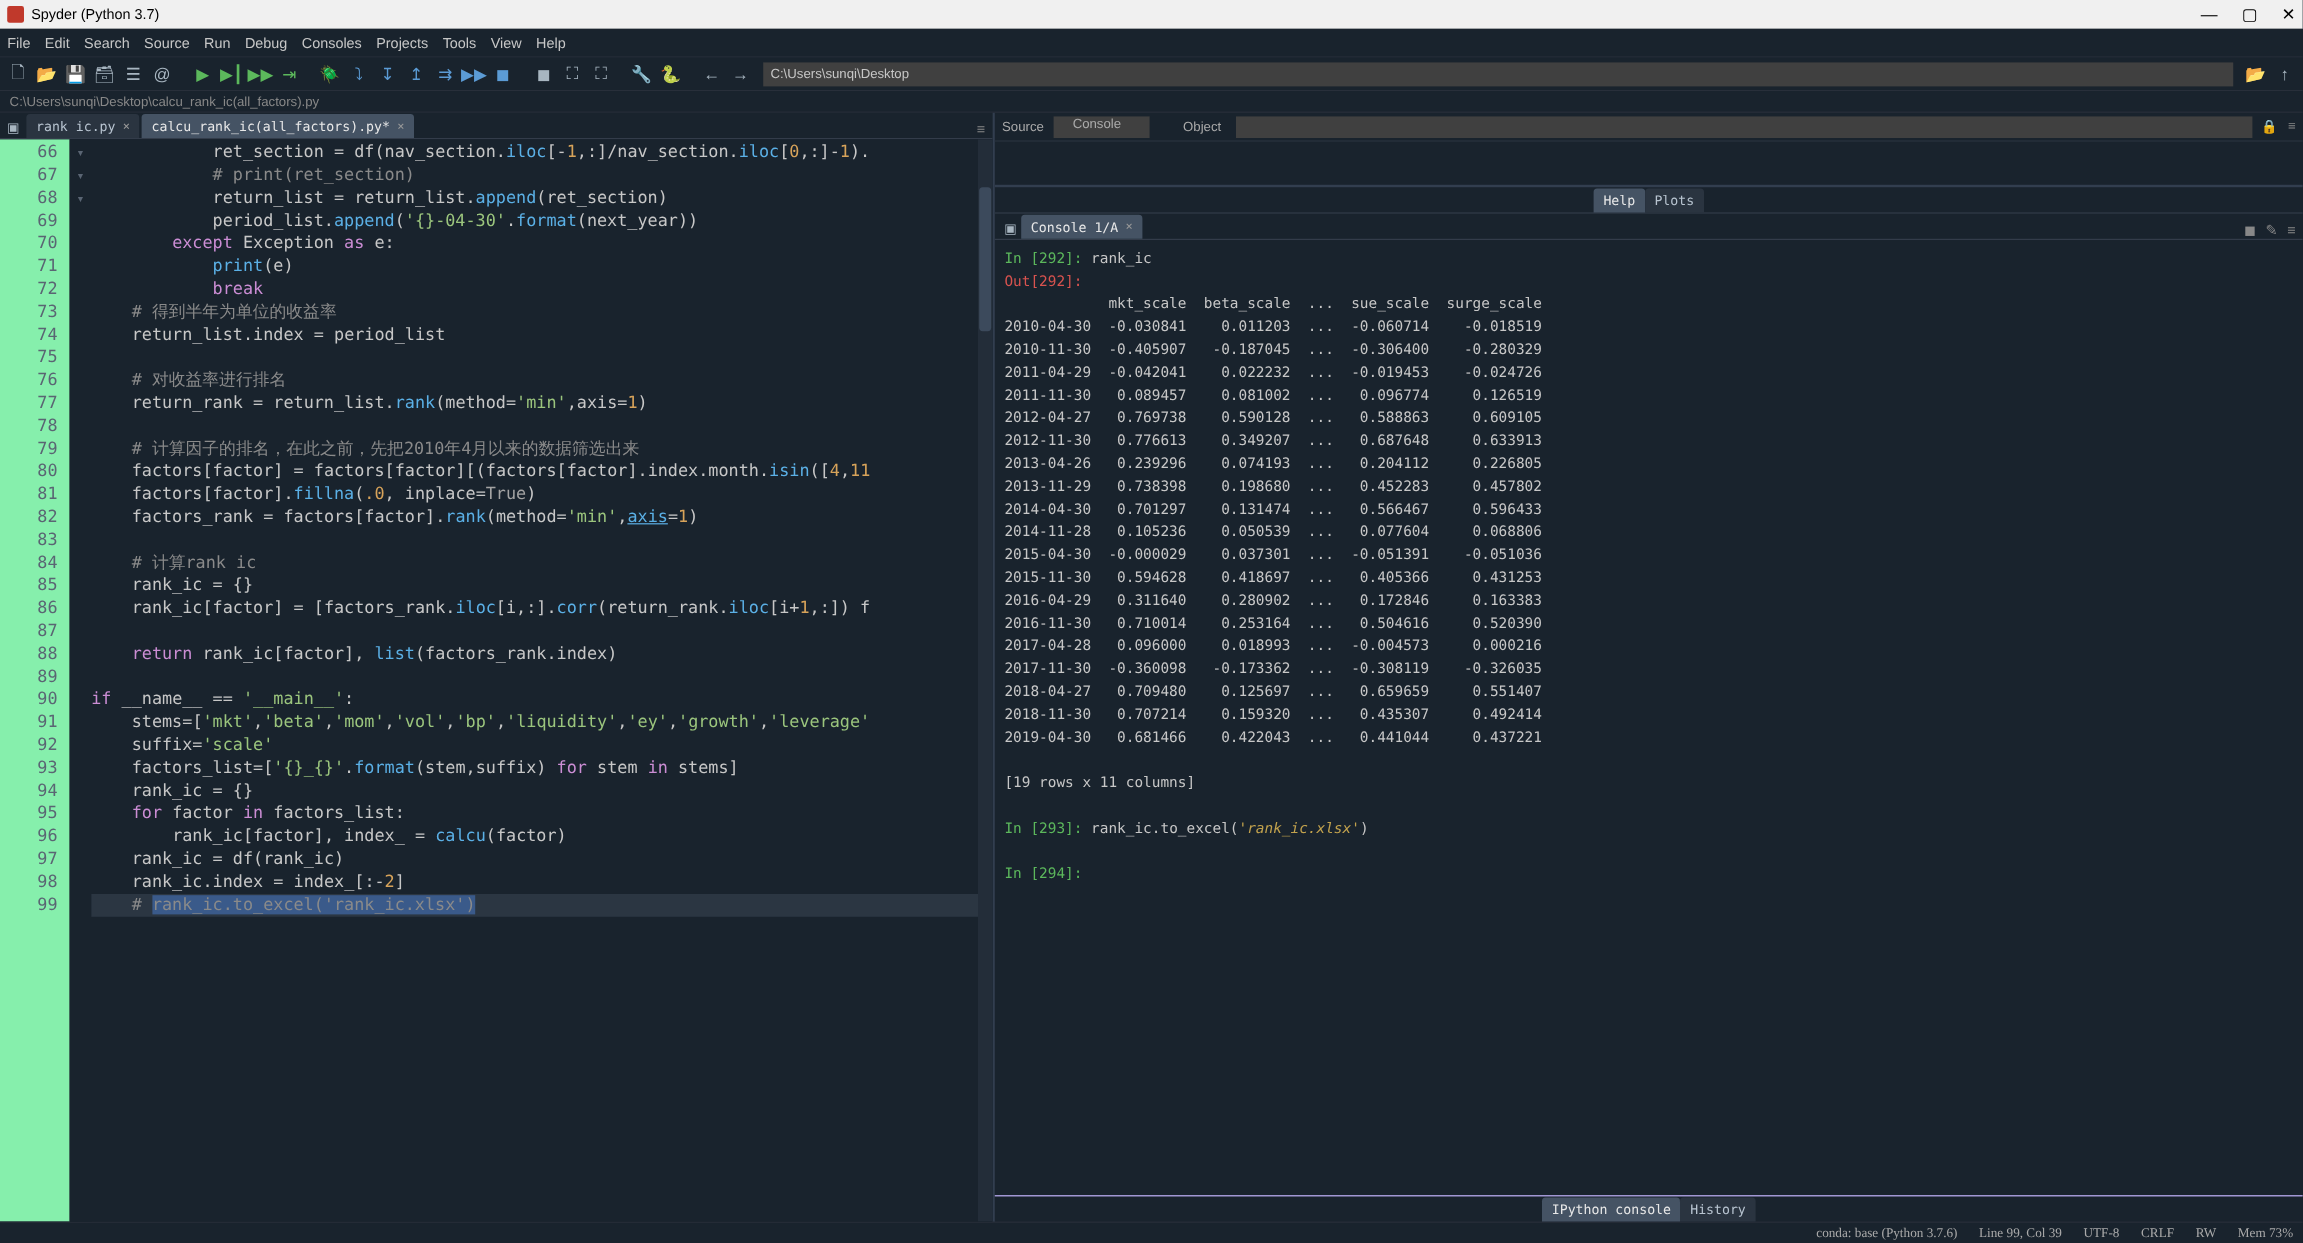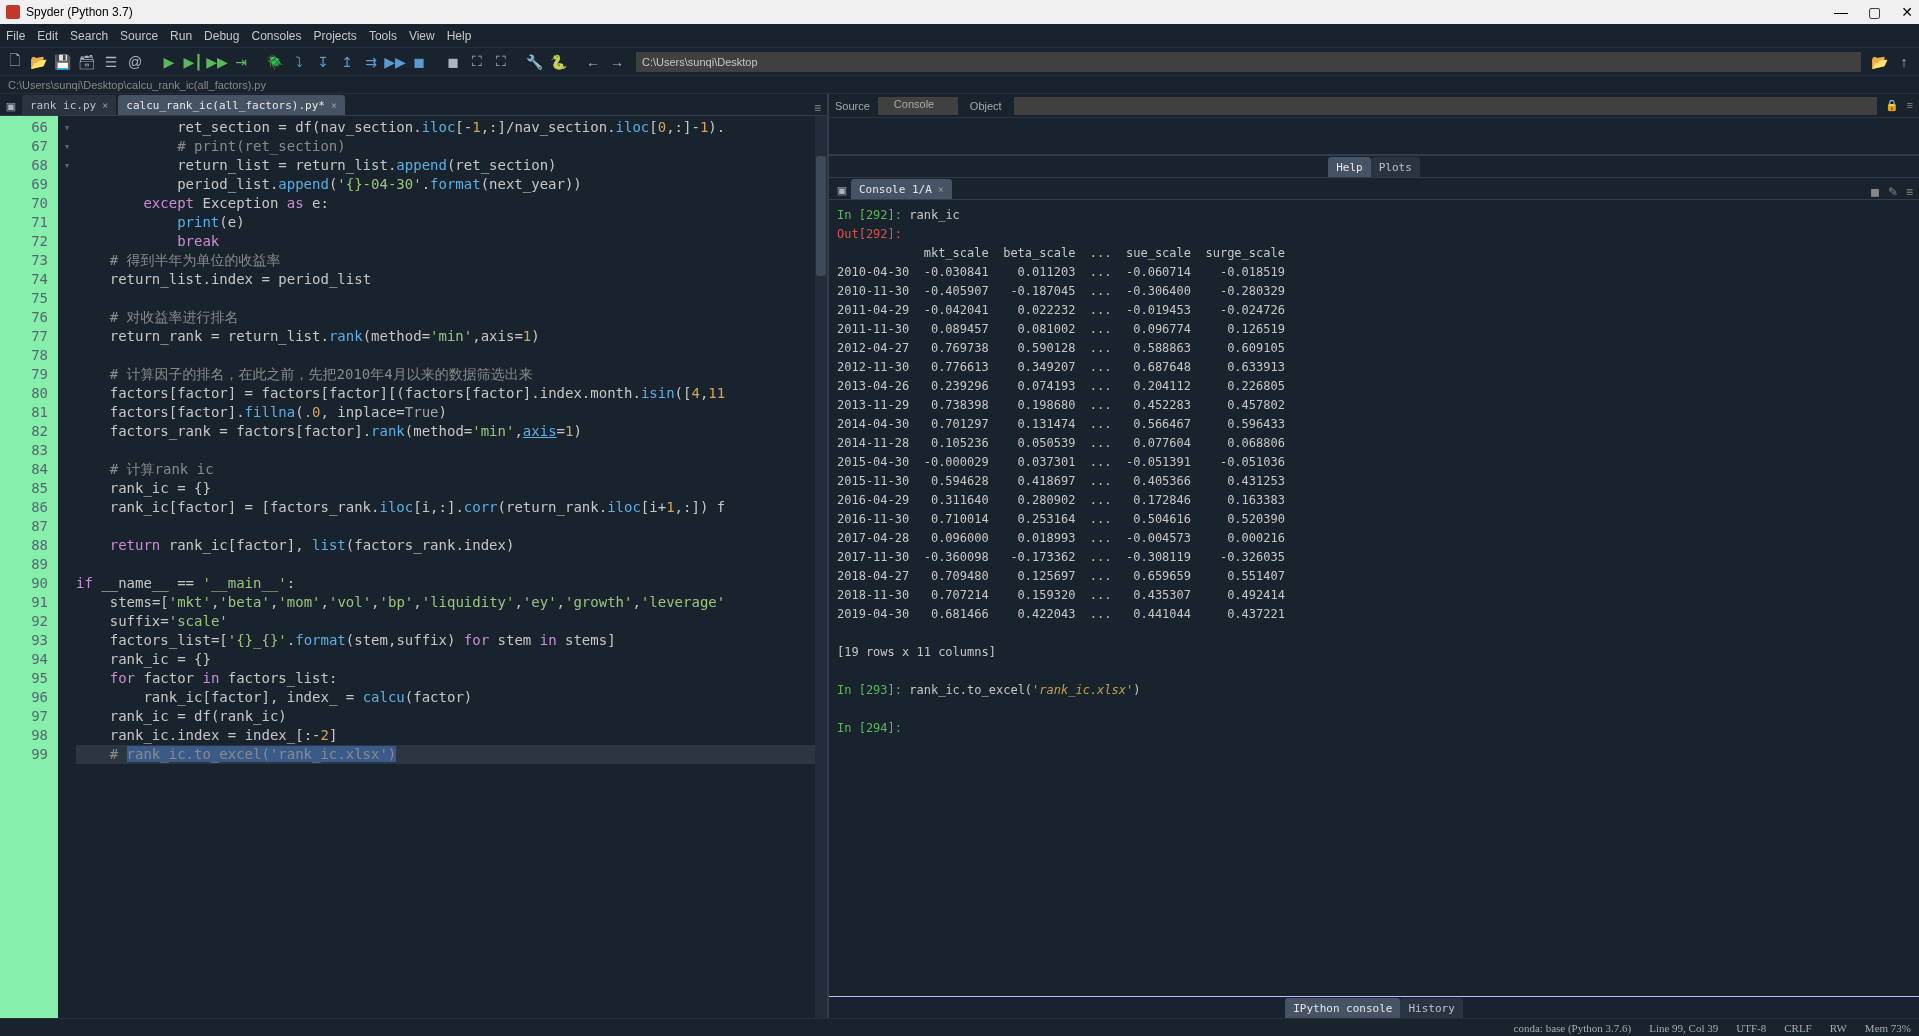--- a/index.html
+++ b/index.html
@@ -225,21 +225,21 @@
     </div>
   </div>
 
   <div class="right">
     <div class="right-top">
       <div class="src-row">
         <span>Source</span>
         <div class="src-sel">
             <span>Console</span>
           </div>
-        <span style="margin-left:4px">Object</span>
+        <span style="margin-left:20px">Object</span>
         <div class="src-sel" style="flex:1;margin-left:4px"></div>
         <div class="lock">
           <span>🔒</span>
           <span>≡</span>
         </div>
       </div>
     </div>
     <div class="help-tabs">
       <div class="tab active">
           <span>Help</span>

